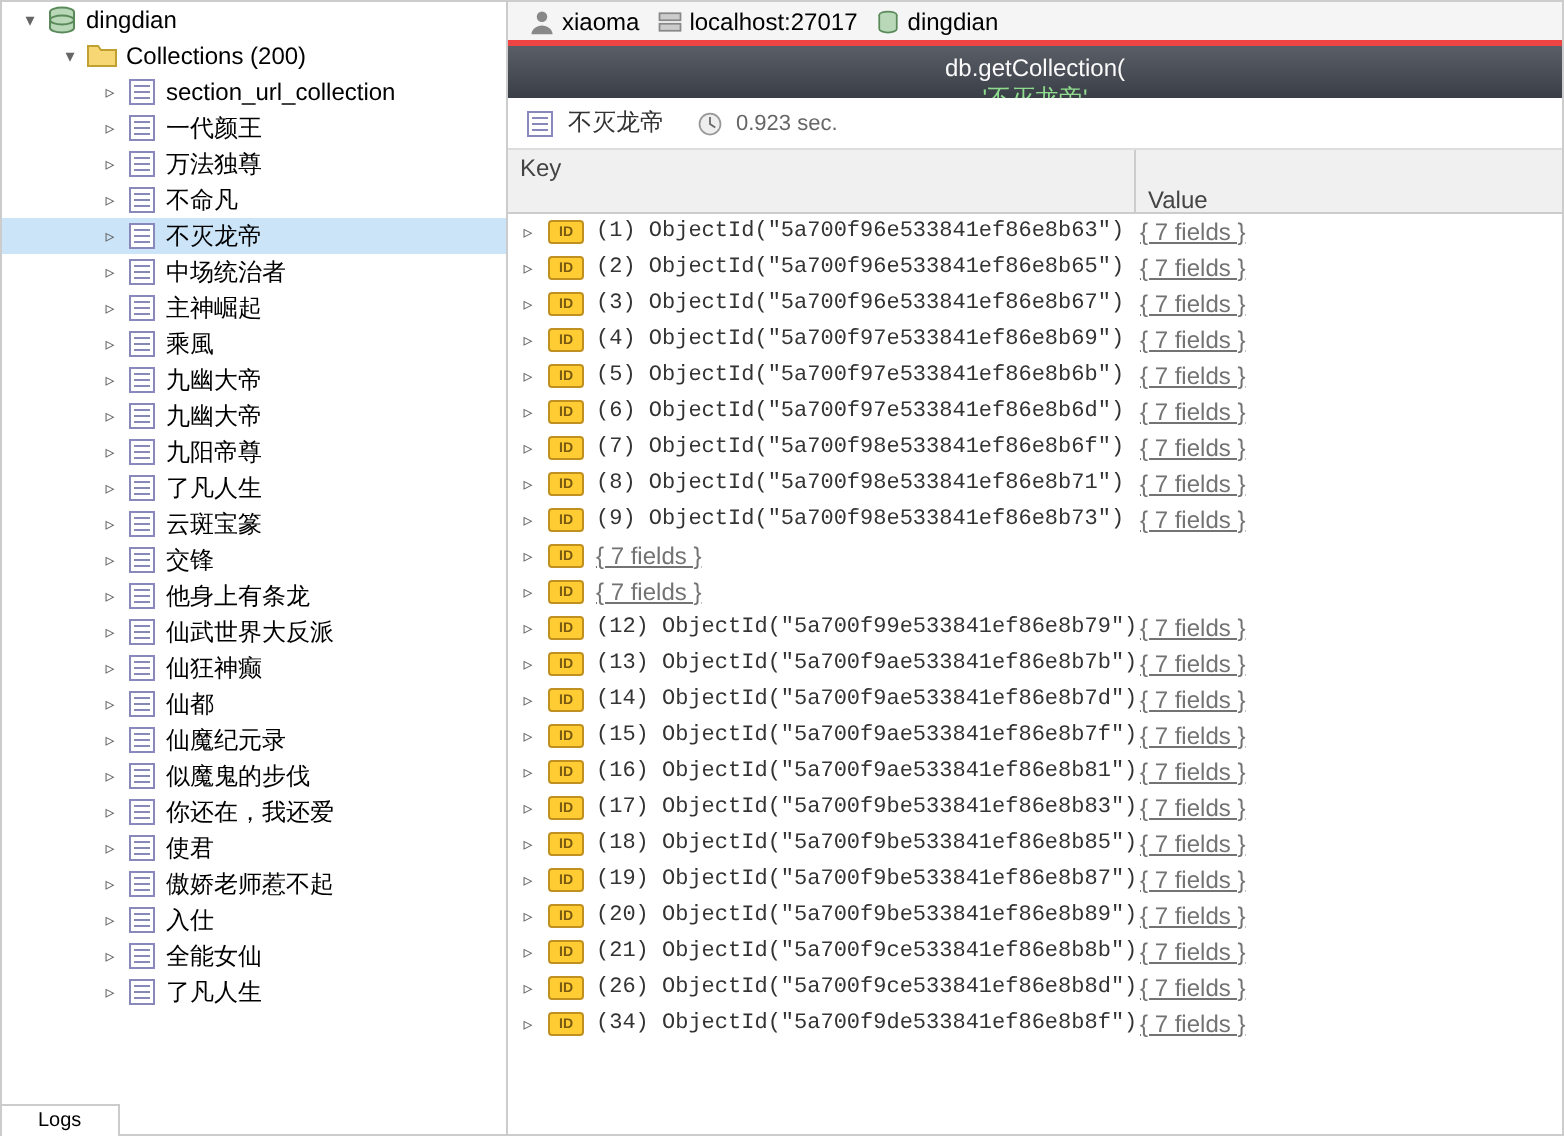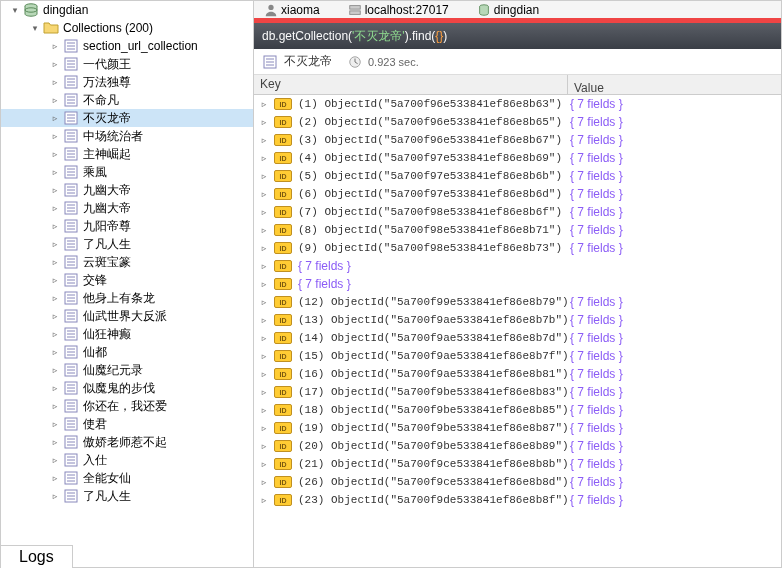--- a/index.html
+++ b/index.html
@@ -9,40 +9,40 @@
 .main { flex: 1; display: flex; flex-direction: column; overflow: hidden; }
 .tree-item { display: flex; align-items: center; height: 18px; cursor: pointer; white-space: nowrap; }
 .tree-item.selected { background: #cce4f7; }
 .expander { width: 12px; height: 12px; display: inline-flex; align-items: center; justify-content: center; margin-right: 2px; color: #666; font-size: 9px; }
 .icon-db { width: 16px; height: 16px; margin-right: 4px; }
 .icon-folder { width: 16px; height: 16px; margin-right: 4px; }
 .icon-doc { width: 16px; height: 16px; margin-right: 4px; }
 .level-0 { padding-left: 8px; }
 .level-1 { padding-left: 28px; }
 .level-2 { padding-left: 48px; }
-.conn-bar { display: flex; align-items: center; height: 22px; padding: 2px 6px; border-bottom: 5px solid #ef4444; background: #f5f5f5; gap: 20px; }
+.conn-bar { display: flex; align-items: center; height: 22px; padding: 2px 6px; border-bottom: 3px solid #ef4444; background: #f5f5f5; gap: 0; }
 .conn-badge { display: flex; align-items: center; gap: 3px; padding: 0 4px; }
-.query-bar { height: 26px; background: linear-gradient(#5a5e66, #3a3e46); color: #fff; padding: 4px 8px; font-family: "Courier New", monospace; font-size: 12px; display: flex; align-items: center; }
+.query-bar { height: 26px; background: linear-gradient(#5a5e66, #3a3e46); color: #fff; padding: 4px 8px; font-family: "Courier New", monospace; font-size: 12px; display: flex; align-items: center; flex-direction: column; }
 .query-bar .op { color: #fafafa; }
 .query-bar .coll { color: #8fdc8f; }
 .query-bar .brace { color: #ffa040; }
 .status-bar { display: flex; align-items: center; height: 26px; padding: 4px 8px; border-bottom: 1px solid #ddd; background: #fff; gap: 6px; }
 .collection-tag { color: #333; }
 .clock-icon { width: 14px; height: 14px; }
 .timing { color: #666; font-size: 11px; }
-.data-header { display: flex; height: 20px; background: #f0f0f0; border-bottom: 1px solid #ccc; }
+.data-header { display: flex; height: 32px; background: #f0f0f0; border-bottom: 1px solid #ccc; }
 .data-header .col-key { width: 314px; padding: 2px 6px; border-right: 1px solid #ccc; color: #444; }
-.data-header .col-value { flex: 1; padding: 6px 6px; color: #444; }
+.data-header .col-value { flex: 1; padding: 18px 6px; color: #444; }
 .data-body { flex: 1; overflow-y: auto; }
 .data-row { display: flex; align-items: center; height: 18px; padding: 0 4px; }
 .data-row .expander { margin-right: 4px; }
 .data-row .id-icon { width: 18px; height: 12px; background: #ffcc33; border: 1px solid #c09020; border-radius: 2px; display: inline-flex; align-items: center; justify-content: center; font-size: 7px; color: #7a5a10; margin-right: 6px; font-weight: bold; }
 .data-row .key-text { width: 272px; font-family: "Courier New", monospace; font-size: 11px; color: #333; }
-.data-row .value-text { color: #8b5cf6; }
-.logs-tab { position: absolute; bottom: 0; left: 1px; background: #fff; border-top: 1px solid #ccc; border-right: 1px solid #ccc; padding: 2px 18px; font-size: 16px; }
+.data-row .value-text { color: #737373; text-decoration: underline; }
+.logs-tab { position: absolute; bottom: 0; left: 1px; background: #fff; border-top: 1px solid #ccc; border-right: 1px solid #ccc; padding: 2px 18px; font-size: 10px; }
 </style>
 </head>
 <body>
 
 <div class="container">
   <div class="sidebar">
     <div class="tree-item level-0">
       <span class="expander">▾</span>
       <svg class="icon-db" viewBox="0 0 16 16">
           <ellipse cx="8" cy="4" rx="6" ry="2.2" fill="#b8d8b8" stroke="#5a8a5a"></ellipse>
@@ -502,20 +502,20 @@
         </div>
         <div class="data-row">
           <span class="expander">▹</span>
           <span class="id-icon">ID</span>
           <span class="key-text">(26) ObjectId("5a700f9ce533841ef86e8b8d")</span>
           <span class="value-text">{ 7 fields }</span>
         </div>
         <div class="data-row">
           <span class="expander">▹</span>
           <span class="id-icon">ID</span>
-          <span class="key-text">(23) ObjectId("5a700f9de533841ef86e8b8f")</span>
+          <span class="key-text">(34) ObjectId("5a700f9de533841ef86e8b8f")</span>
           <span class="value-text">{ 7 fields }</span>
         </div>
       </div>
   </div>
 </div>
 
 <div class="logs-tab">Logs</div>
 
 </body></html>

